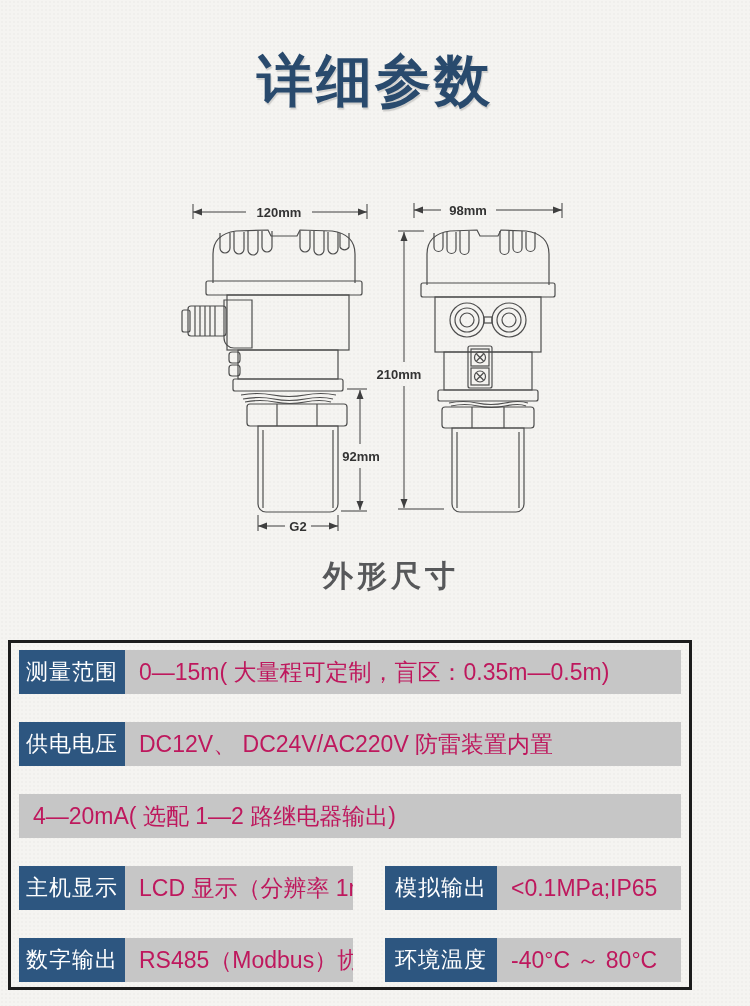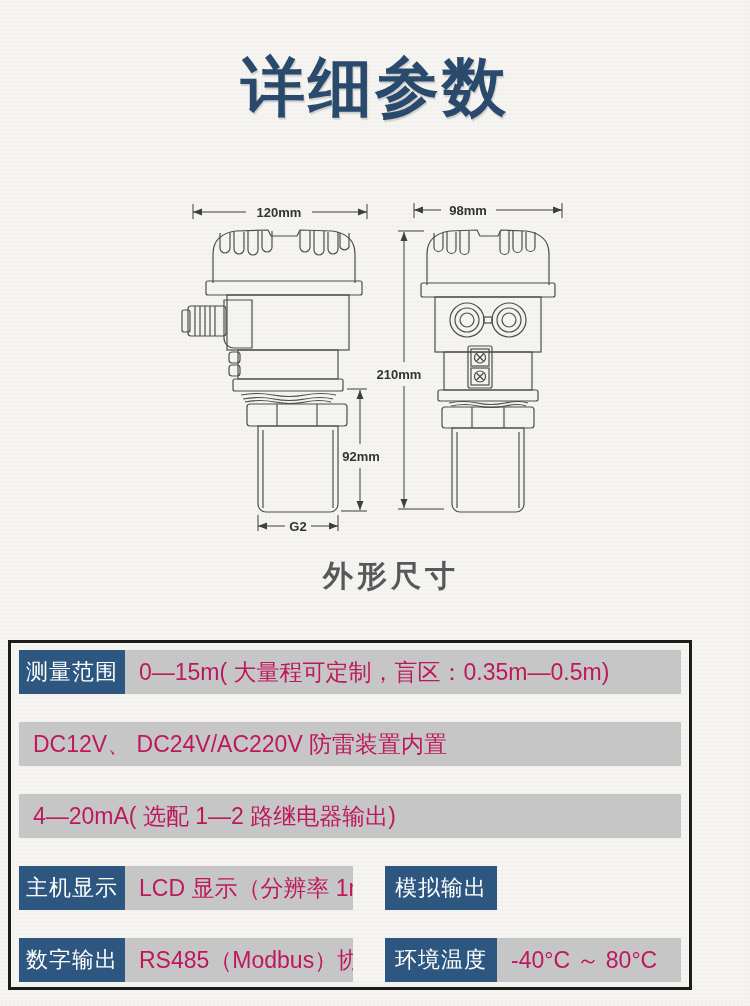--- a/index.html
+++ b/index.html
@@ -5,21 +5,21 @@
   html,body{margin:0;padding:0;}
   body{
     width:750px;height:1006px;position:relative;overflow:hidden;
     background-color:#f5f4f1;
     background-image:radial-gradient(rgba(0,0,0,0.02) 1px, transparent 1px);
     background-size:4px 4px;
     font-family:"Liberation Sans","DejaVu Sans",sans-serif;
   }
   .page-title{
     position:absolute;top:44px;left:0;width:750px;text-align:center;
-    font-size:64px;font-weight:bold;color:#294a6d;letter-spacing:3px;
+    font-size:56px;font-weight:bold;color:#294a6d;letter-spacing:3px;
     text-shadow:1px 2px 1px rgba(100,100,100,0.25);
   }
   .drawing{position:absolute;top:0;left:0;width:750px;height:606px;display:block;}
   .dim-text{font-size:13px;font-weight:bold;fill:#333;font-family:"Liberation Sans",sans-serif;}
   .drawing-caption{
     position:absolute;top:556px;left:16px;width:750px;text-align:center;
     font-size:30px;font-weight:bold;color:#57585a;letter-spacing:4px;
   }
   .spec-table{
     position:absolute;left:8px;top:640px;width:684px;box-sizing:border-box;
@@ -191,32 +191,34 @@
 <div class="drawing-caption">外形尺寸</div>
 
 <div class="spec-table">
 
   <div class="spec-row">
     <div class="cell-label">测量范围</div>
     <div class="cell-value">0—15m( 大量程可定制，盲区：0.35m—0.5m)</div>
   </div>
 
   <div class="spec-row">
+    <div class="cell-label">供电电压</div>
     <div class="cell-value">DC12V、 DC24V/AC220V 防雷装置内置</div>
   </div>
 
   <div class="spec-row">
     <div class="cell-value">4—20mA( 选配 1—2 路继电器输出)</div>
   </div>
 
   <div class="spec-row">
     <div class="cell-label">主机显示</div>
     <div class="cell-value fixed">LCD 显示（分辨率 1mm)</div>
     <div class="row-gap"></div>
     <div class="cell-label wide">模拟输出</div>
+    <div class="cell-value">&lt;0.1MPa;IP65</div>
   </div>
 
   <div class="spec-row">
     <div class="cell-label">数字输出</div>
     <div class="cell-value fixed">RS485（Modbus）协议</div>
     <div class="row-gap"></div>
     <div class="cell-label wide">环境温度</div>
     <div class="cell-value">-40°C ～ 80°C</div>
   </div>
 

